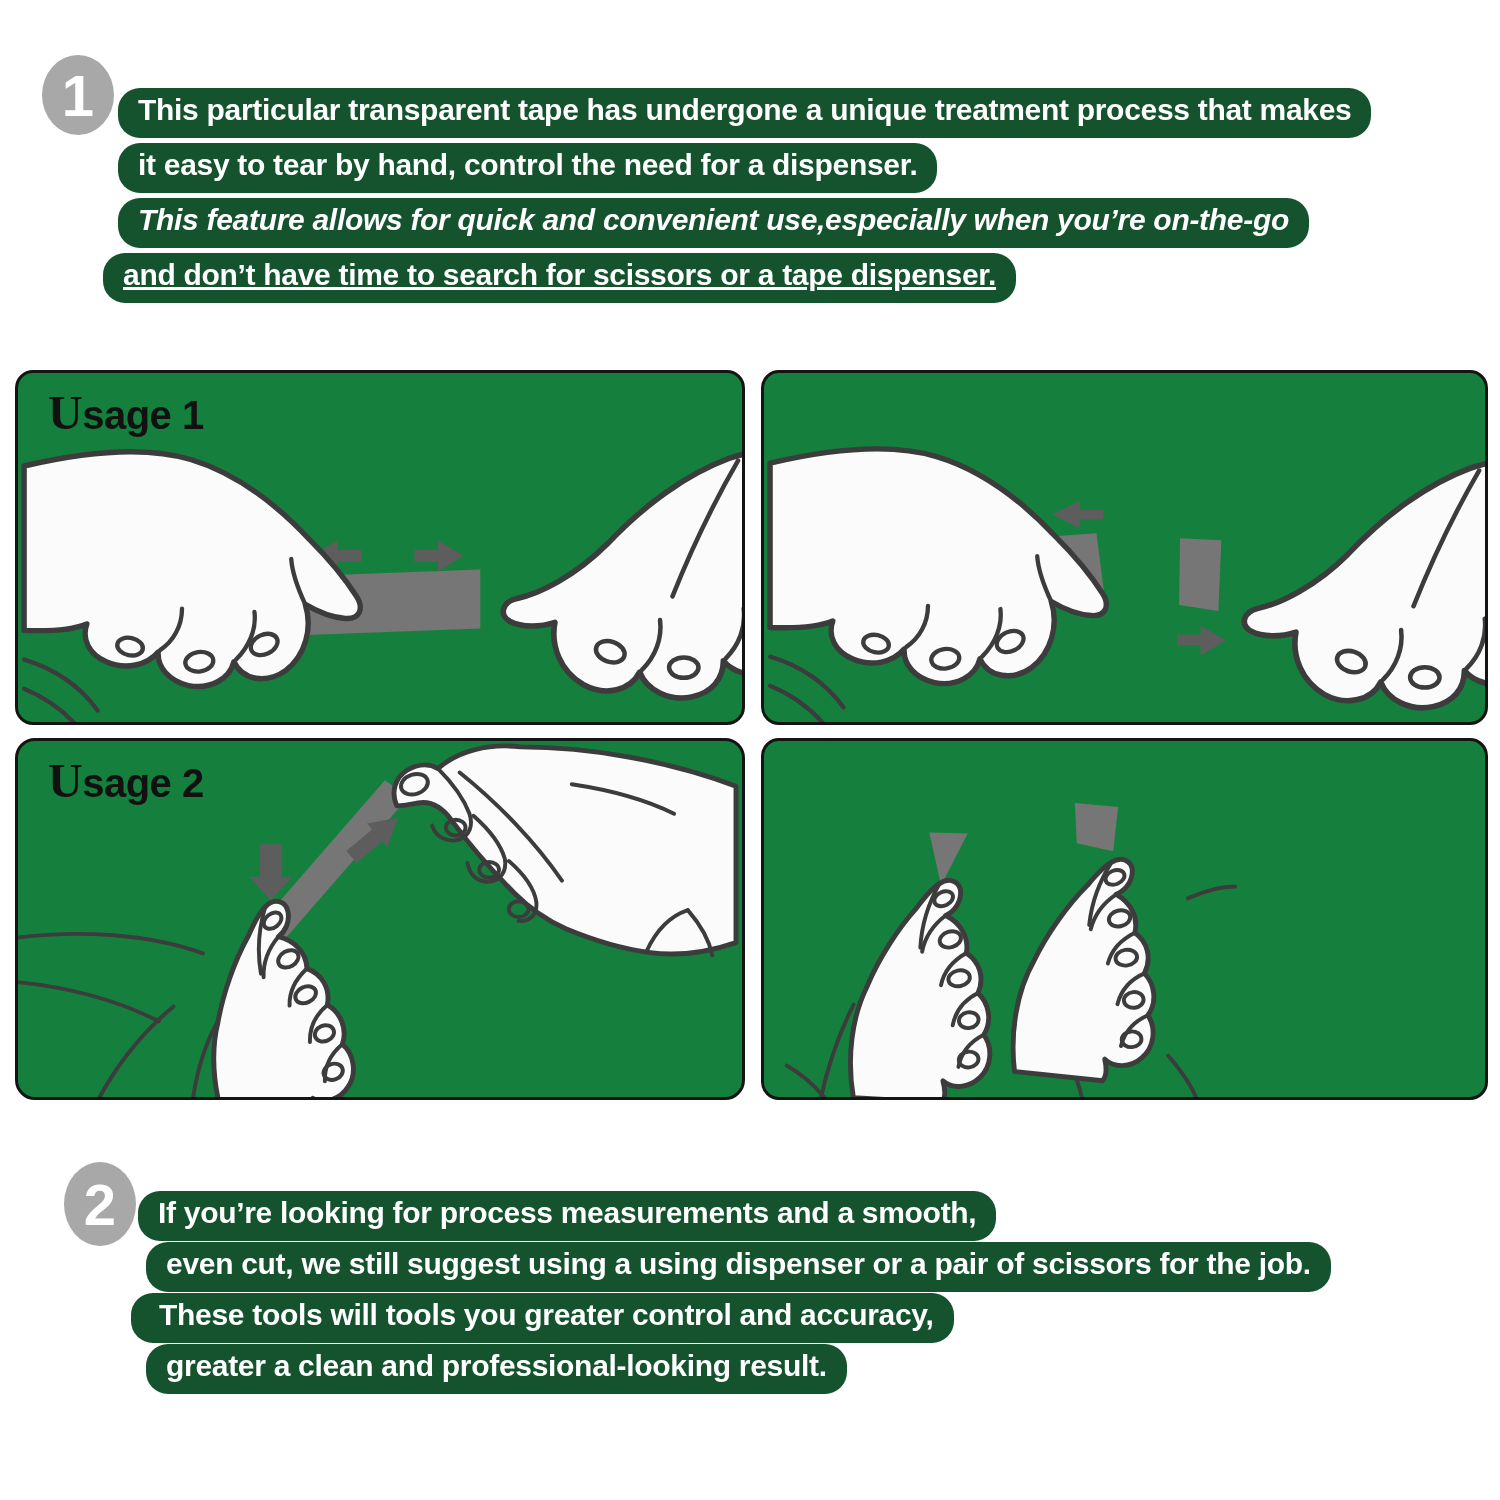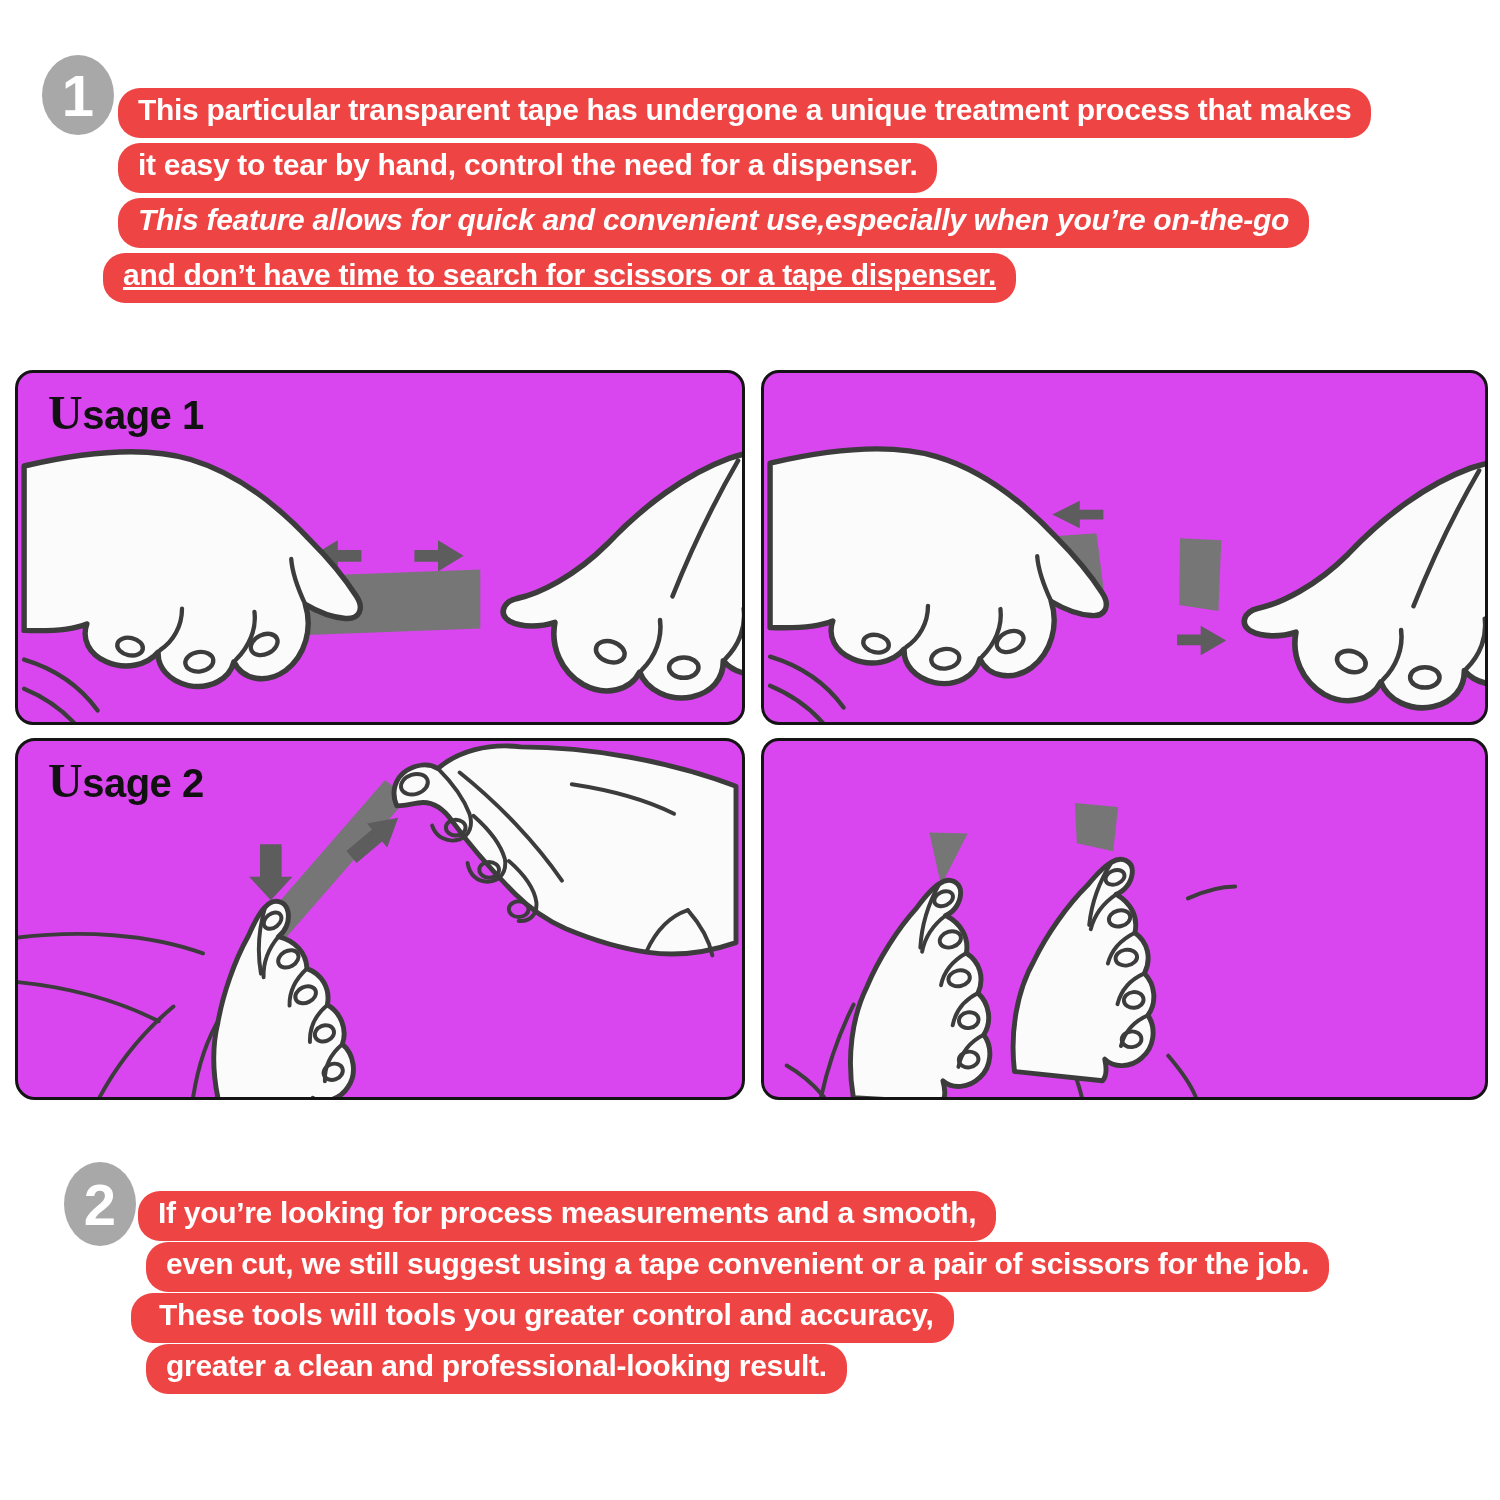--- a/index.html
+++ b/index.html
@@ -8,34 +8,34 @@
     font-family:"Liberation Sans", sans-serif;overflow:hidden;
   }
   .badge{
     position:absolute;background:#a8a8a8;color:#ffffff;border-radius:50%;
     display:flex;align-items:center;justify-content:center;
     font-weight:bold;font-size:58px;
   }
   #badge1{left:42px;top:55px;width:72px;height:80px;}
   #badge2{left:64px;top:1162px;width:72px;height:84px;}
   .pill{
-    position:absolute;background:#ef4444;color:#ffffff;border-radius:22px;
+    position:absolute;background:#14532d;color:#ffffff;border-radius:22px;
     height:50px;line-height:43px;padding:0 20px;font-size:30px;font-weight:bold;
     white-space:pre;letter-spacing:-0.3px;
   }
   .s1l1{left:118px;top:88px;}
   .s1l2{left:118px;top:143px;}
   .s1l3{left:118px;top:198px;font-style:italic;}
   .s1l4{left:103px;top:253px;text-decoration:underline;}
   .s2l1{left:138px;top:1191px;}
   .s2l2{left:146px;top:1242px;}
   .s2l3{left:131px;top:1293px;}
   .s2l4{left:146px;top:1344px;}
   .panel{
-    position:absolute;background:#d946ef;border:3px solid #141414;border-radius:18px;
+    position:absolute;background:#15803d;border:3px solid #141414;border-radius:18px;
     overflow:hidden;box-sizing:border-box;
   }
   #panel1{left:15px;top:370px;width:730px;height:355px;}
   #panel2{left:761px;top:370px;width:727px;height:355px;}
   #panel3{left:15px;top:738px;width:730px;height:362px;border-radius:20px;}
   #panel4{left:761px;top:738px;width:727px;height:362px;}
   .panel svg{position:absolute;left:0;top:0;width:100%;height:100%;}
   .panel-label{
     position:absolute;left:30px;top:12px;font-size:40px;font-weight:bold;color:#111111;
     letter-spacing:-0.5px;z-index:2;
@@ -171,15 +171,15 @@
       <use href="#fist-up" x="0" y="0" width="170" height="232"></use>
     </g>
     <g transform="translate(254,103) rotate(6)">
       <use href="#fist-up" x="0" y="0" width="170" height="232"></use>
     </g>
   </svg>
 </div>
 
 <div class="badge" id="badge2">2</div>
 <div class="pill s2l1">If you’re looking for process measurements and a smooth,</div>
-<div class="pill s2l2">even cut, we still suggest using a tape convenient or a pair of scissors for the job.</div>
+<div class="pill s2l2">even cut, we still suggest using a using dispenser or a pair of scissors for the job.</div>
 <div class="pill s2l3"> These tools will tools you greater control and accuracy,</div>
 <div class="pill s2l4">greater a clean and professional-looking result.</div>
 
 </body></html>

